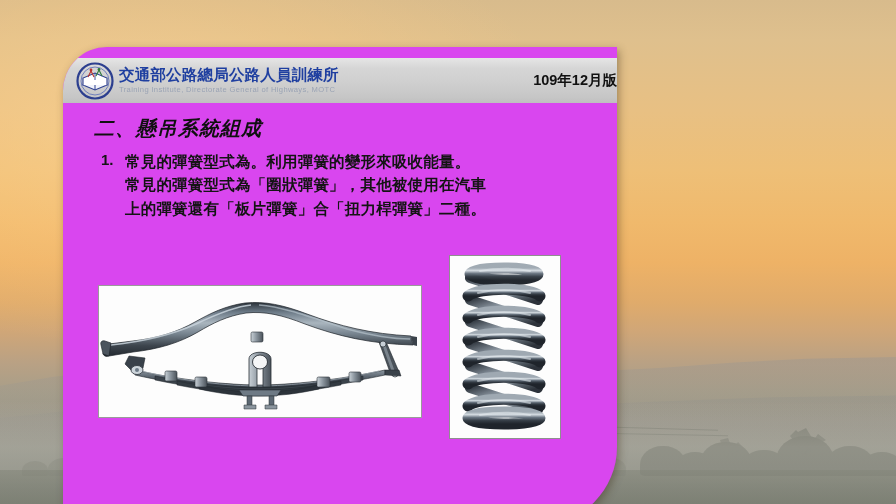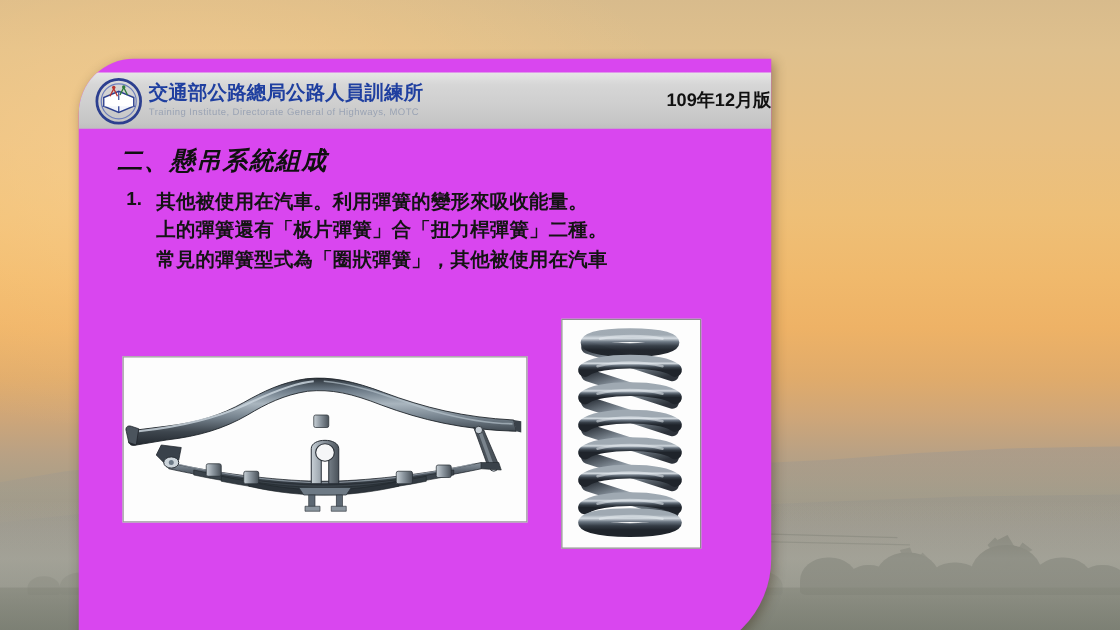--- a/index.html
+++ b/index.html
@@ -308,23 +308,23 @@
 
       <div class="version">109年12月版</div>
     </div>
 
     <div class="slide-title">二、懸吊系統組成</div>
 
     <div class="list">
       <div class="li">
         <div class="li-num">1.</div>
         <div class="li-body">
-          <div class="li-line">其他被使用在汽車。利用彈簧的變形來吸收能量。</div>
+          <div class="li-line">常見的彈簧型式為。利用彈簧的變形來吸收能量。</div>
+          <div class="li-line">常見的彈簧型式為「圈狀彈簧」，其他被使用在汽車</div>
           <div class="li-line">上的彈簧還有「板片彈簧」合「扭力桿彈簧」二種。</div>
-          <div class="li-line">常見的彈簧型式為「圈狀彈簧」，其他被使用在汽車</div>
         </div>
       </div>
     </div>
 
     <div class="fig-leaf">
       <svg width="320" height="129" viewBox="0 0 320 129">
         <defs>
           <linearGradient id="axleG" x1="0" y1="0" x2="0" y2="1">
             <stop offset="0%" stop-color="#2b3239"></stop>
             <stop offset="18%" stop-color="#6d7b88"></stop>

